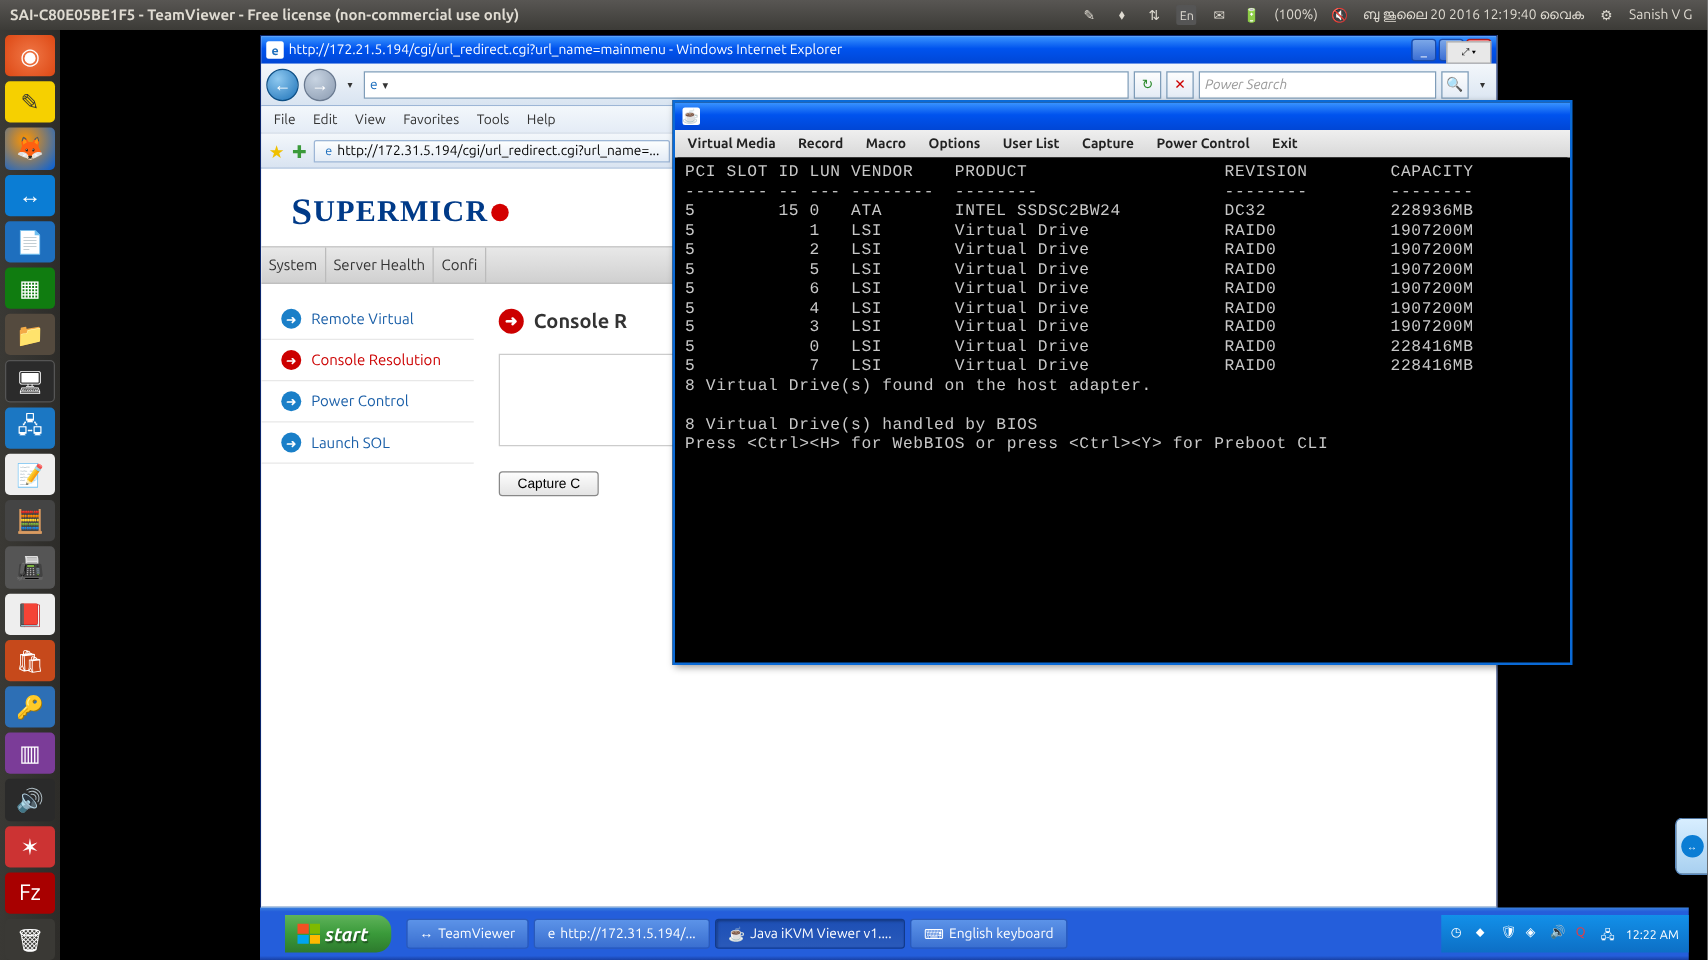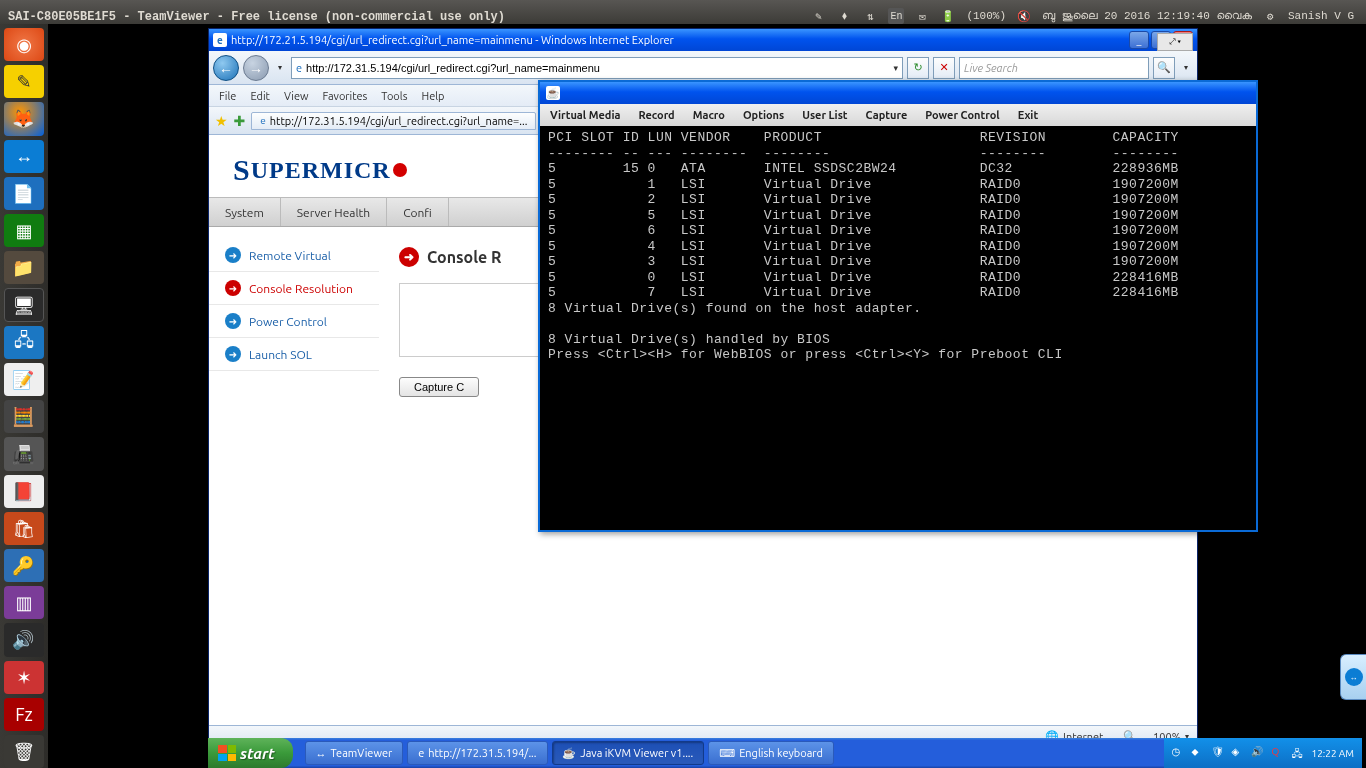--- a/index.html
+++ b/index.html
@@ -1,19 +1,19 @@
 <!DOCTYPE html>
 <html><head>
 <meta charset="utf-8">
 <style>
 * { margin: 0; padding: 0; box-sizing: border-box; }
 body { width: 1366px; height: 768px; font-family: "Ubuntu", Arial, sans-serif; background: #000; overflow: hidden; position: relative; }
 
 
-.top-panel { height: 24px; background: linear-gradient(to bottom, #585653, #3c3b37); color: #dfdbd2; display: flex; align-items: flex-end; font-size: 12px; font-weight: bold; padding: 0 4px; font-family: Liberation Mono, monospace; }
+.top-panel { height: 24px; background: linear-gradient(to bottom, #585653, #3c3b37); color: #dfdbd2; display: flex; align-items: center; font-size: 12px; font-weight: bold; padding: 0 4px; }
 .top-panel .title { flex: 0 0 auto; padding-left: 4px; }
 .top-panel .spacer { flex: 1; }
 .top-panel .tray { display: flex; align-items: center; gap: 10px; padding-right: 8px; }
 .top-panel .tray span { font-size: 11px; font-weight: normal; }
 .tray-icon { width: 16px; height: 16px; display: inline-flex; align-items: center; justify-content: center; }
 
 
 .unity-launcher { position: absolute; left: 0; top: 24px; bottom: 0; width: 48px; background: linear-gradient(to right, #3a3935, #2d2c29); display: flex; flex-direction: column; align-items: center; padding-top: 4px; gap: 4px; }
 .launcher-item { width: 40px; height: 40px; border-radius: 4px; display: flex; align-items: center; justify-content: center; font-size: 18px; color: #fff; }
 .li-ubuntu { background: radial-gradient(circle, #f07746, #dd4814); }
@@ -64,21 +64,21 @@
 .fav-add { color: #3a9a3a; font-size:14px;}
 .tab { background: linear-gradient(to bottom,#fdfefe,#e4ecf6); border:1px solid #9db6d6; padding:2px 8px; border-radius:2px 2px 0 0; display:flex;align-items:center;gap:4px;}
 
 .ie-body { flex:1; background:#fff; position:relative; overflow:hidden;}
 .smc-header { padding: 18px 24px 10px; }
 .smc-logo { font-family: "Times New Roman", serif; font-size: 24px; color:#003a88; font-weight:bold; letter-spacing:1px; display:flex;align-items:center;}
 .smc-logo .first { font-size:30px;}
 .smc-logo .dot { width:14px;height:14px;background:#d30000;border-radius:50%;margin-left:2px;display:inline-block;}
 
 .smc-nav { height:30px; background:linear-gradient(to bottom,#e8e8e8,#d0d0d0); border-top:1px solid #bbb; border-bottom:1px solid #aaa; display:flex;}
-.smc-nav .item { padding:0 16px; line-height:30px; font-size:12px; color:#333; border-right:1px solid #bbb;}
+.smc-nav .item { padding:0 6px; line-height:30px; font-size:12px; color:#333; border-right:1px solid #bbb;}
 
 .smc-content { display:flex; }
 .smc-side { width:170px; padding:12px 0;}
 .side-link { padding:8px 16px; font-size:12px; color:#1a5fa8; display:flex; align-items:center; gap:8px; border-bottom:1px solid #e8e8e8; cursor:pointer;}
 .side-link .arr { width:16px;height:16px;border-radius:50%;background:#1a7fc8;color:#fff;display:flex;align-items:center;justify-content:center;font-size:10px;}
 .side-link.active { color:#c00;}
 .side-link.active .arr { background:#c00;}
 
 .smc-main { flex:1; padding:20px;}
 .page-title-row { display:flex;align-items:center;gap:8px; font-size:16px; font-weight:bold; color:#333;}
@@ -93,21 +93,21 @@
 .resize-handle { position:absolute; top:4px; right:4px; width:36px;height:18px;background:#e8e8e8;border:1px solid #aaa;display:flex;align-items:center;justify-content:center;gap:2px;font-size:8px;}
 
 
 .kvm-window { position: absolute; left: 490px; top: 56px; width: 720px; height: 452px; background:#000; border:2px solid #0a6ad6; box-shadow: 2px 2px 6px rgba(0,0,0,.4);}
 .kvm-title { height:22px; background:linear-gradient(to bottom,#3a95ff,#0053ee 45%,#0046d5); color:#fff; display:flex;align-items:center; font-size:11px; padding:0 6px; gap:4px;}
 .kvm-title .ico { width:14px;height:14px;background:#fff;border-radius:2px;display:flex;align-items:center;justify-content:center;}
 .kvm-menu { height:22px; background:linear-gradient(to bottom,#efefef,#d8d8d8); display:flex;align-items:center; gap:18px; padding:0 10px; font-size:11px; color:#222; font-weight:bold;}
 .kvm-screen { position:absolute; left:2px; right:2px; top:44px; bottom:2px; background:#000; color:#c8c8c8; font-family:"Courier New",monospace; font-size:13px; line-height:15.5px; padding:4px 6px; white-space:pre; overflow:hidden; letter-spacing:0.5px;}
 
 
-.xp-taskbar { position:absolute; left:160px; right:4px; bottom:0; height:30px; background:linear-gradient(to bottom,#3a81dd 0%,#245edb 8%,#245edb 92%,#1941a5 100%); display:flex; align-items:center;}
+.xp-taskbar { position:absolute; left:160px; right:15px; bottom:0; height:42px; background:linear-gradient(to bottom,#3a81dd 0%,#245edb 8%,#245edb 92%,#1941a5 100%); display:flex; align-items:center;padding-left:20px;}
 .start-btn { height:30px; padding:0 18px 0 10px; background:linear-gradient(to bottom,#5fb35a,#3a9a3a 50%,#2d7a2d); color:#fff; font-weight:bold; font-style:italic; font-size:15px; display:flex;align-items:center; gap:4px; border-radius:0 12px 12px 0; text-shadow:1px 1px 1px rgba(0,0,0,.4);}
 .start-btn .winlogo { width:18px;height:16px; display:grid;grid-template-columns:1fr 1fr;grid-template-rows:1fr 1fr;gap:1px;}
 .start-btn .winlogo span:nth-child(1){background:#f25022;} .start-btn .winlogo span:nth-child(2){background:#7fba00;} .start-btn .winlogo span:nth-child(3){background:#00a4ef;} .start-btn .winlogo span:nth-child(4){background:#ffb900;}
 .tb-item { height:24px; margin:0 2px; padding:0 10px; background:linear-gradient(to bottom,#5c93e8,#3a6fd0); border:1px solid #2a5aba; border-radius:3px; color:#fff; font-size:11px; display:flex;align-items:center; gap:4px; max-width:160px; overflow:hidden; white-space:nowrap;}
 .tb-item.active { background:linear-gradient(to bottom,#1d4fb5,#2a5aba); border-color:#123a8a; box-shadow: inset 1px 1px 2px rgba(0,0,0,.3);}
 .xp-tray { margin-left:auto; height:30px; background:linear-gradient(to bottom,#1290e9,#0d6fc5); display:flex;align-items:center; padding:0 8px; gap:6px; color:#fff; font-size:10px;}
 .xp-tray .ico { width:14px;height:14px;}
 
 
 .tv-tab { position:absolute; right:0; top:630px; width:26px;height:46px; background:linear-gradient(to bottom,#d8eeff,#a8d0f0); border:1px solid #5a8ac0; border-right:none; border-radius:6px 0 0 6px; display:flex;align-items:center;justify-content:center;}
@@ -169,27 +169,26 @@
         <div class="winbtn">□</div>
         <div class="winbtn close">✕</div>
       </div>
     </div>
     <div class="ie-nav">
       <div class="nav-btn">←</div>
       <div class="nav-btn fwd">→</div>
       <div class="nav-drop">▾</div>
       <div class="addr">
         <span style="color:#1e6fbe;font-size:11px;">e</span>
-        <input value="http://172.31.5.194/cgi/url_redirect.cgi?url_name=mainmenu" style="">
         <span style="color:#333;font-size:9px;">▾</span>
       </div>
       <div class="small-btn" style="color:#2a8a2a;">↻</div>
       <div class="small-btn" style="color:#c00;">✕</div>
       <div class="search-box">
-          <span>Live Search</span>
+          <span>Power Search</span>
         </div>
       <div class="small-btn" style="color:#1e6fbe;">🔍</div>
       <div class="nav-drop">▾</div>
     </div>
     <div class="ie-menu">
       <span>File</span>
       <span>Edit</span>
       <span>View</span>
       <span>Favorites</span>
       <span>Tools</span>

